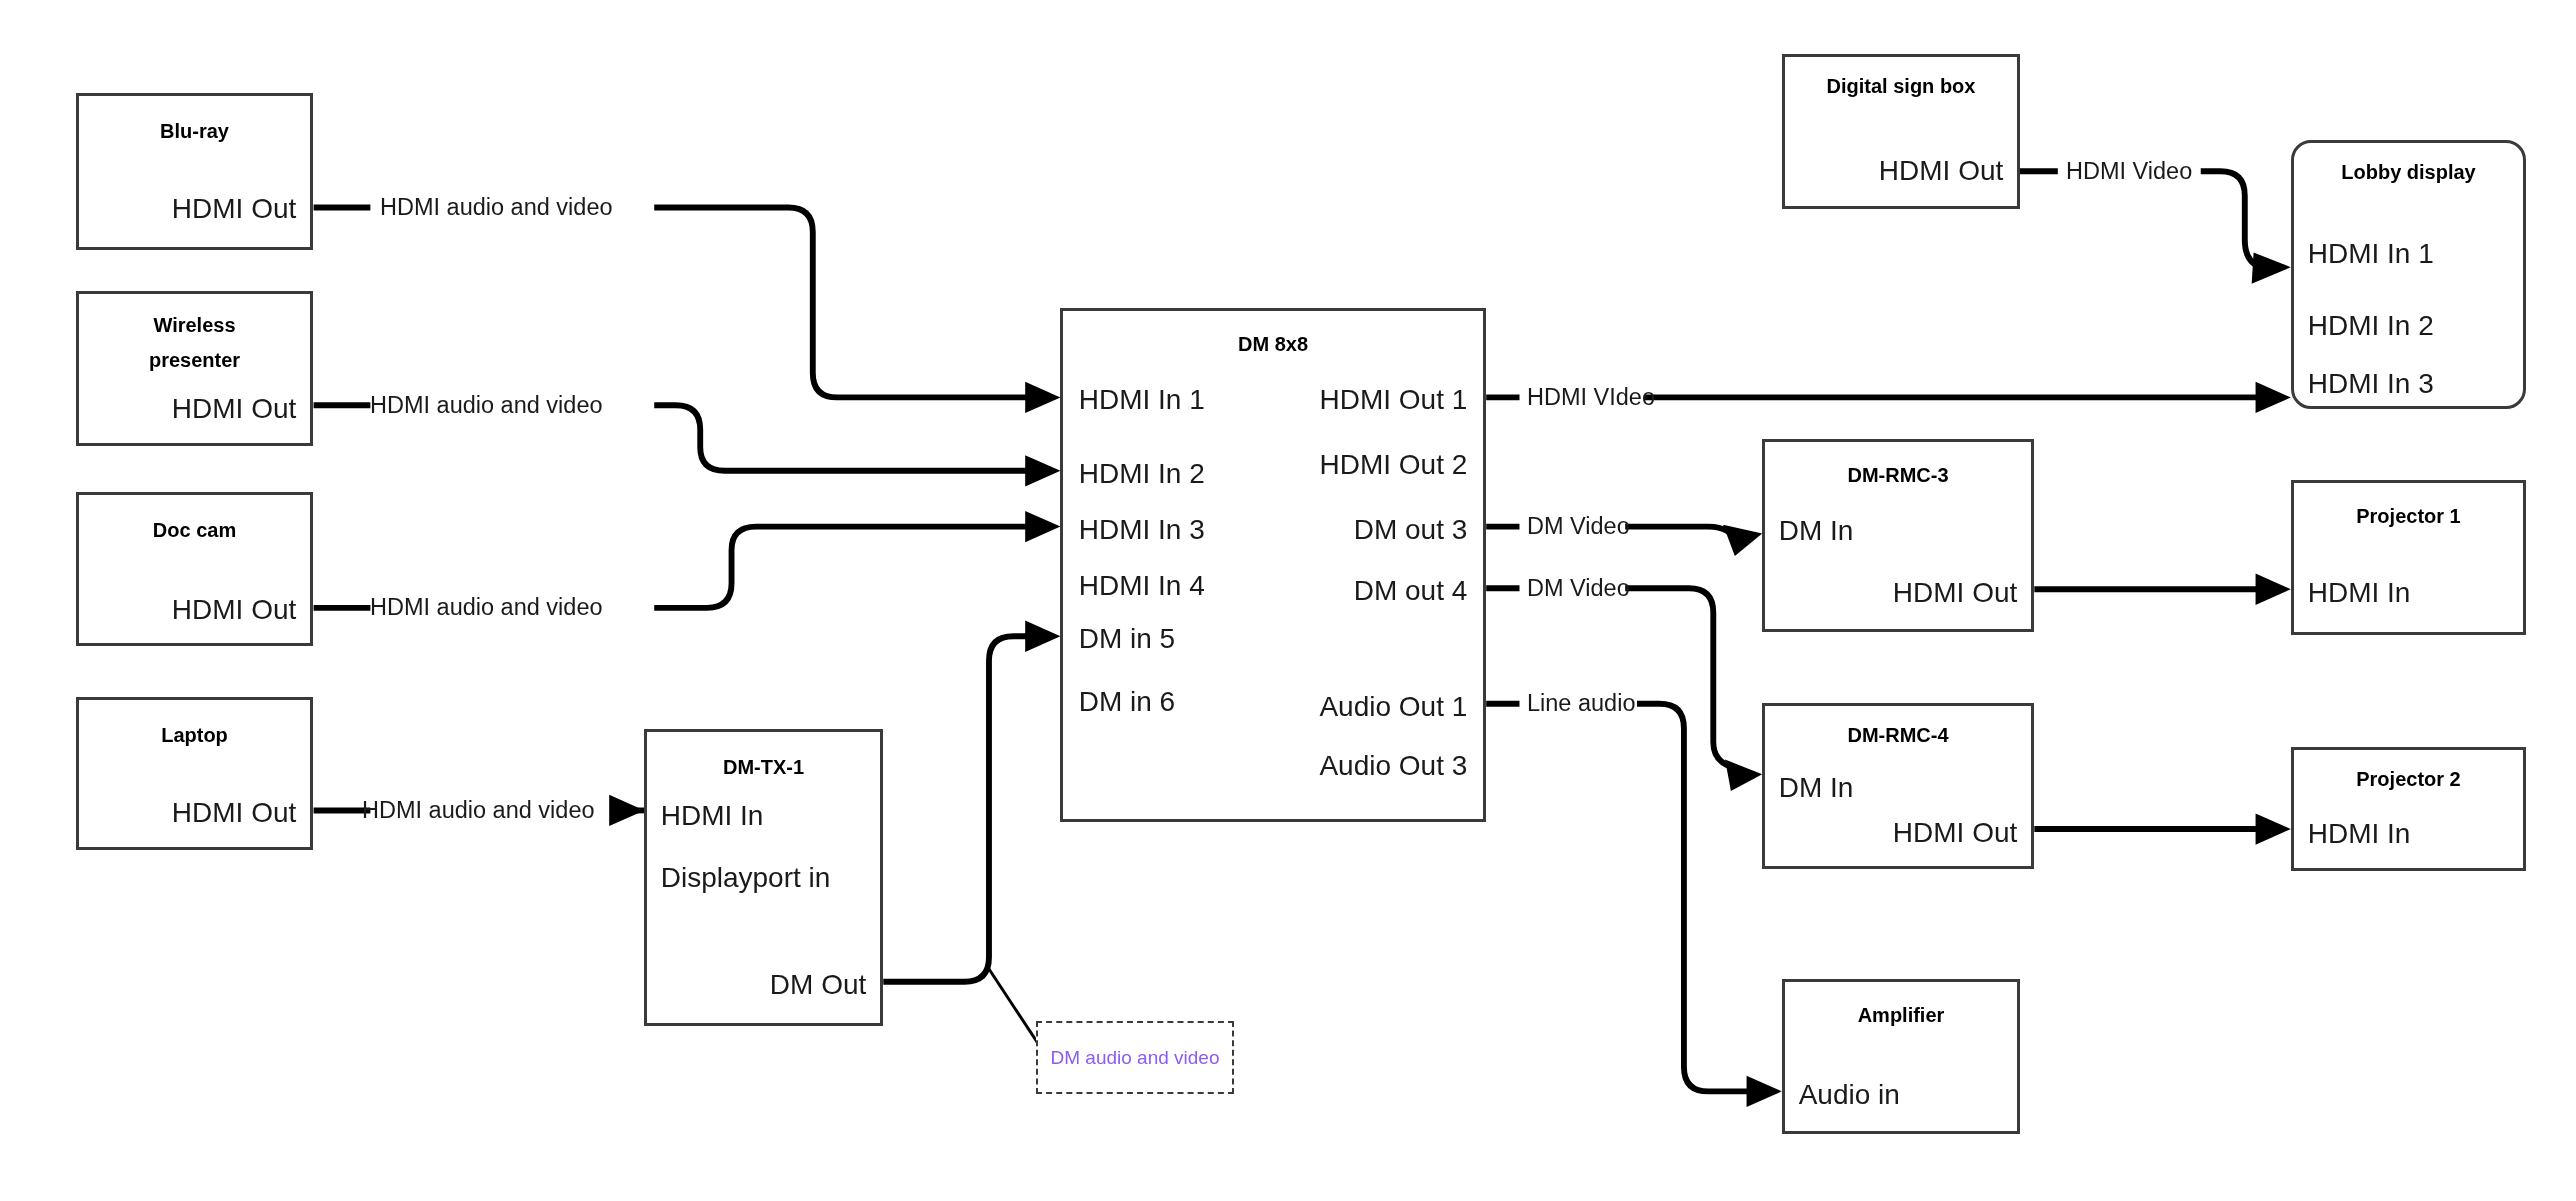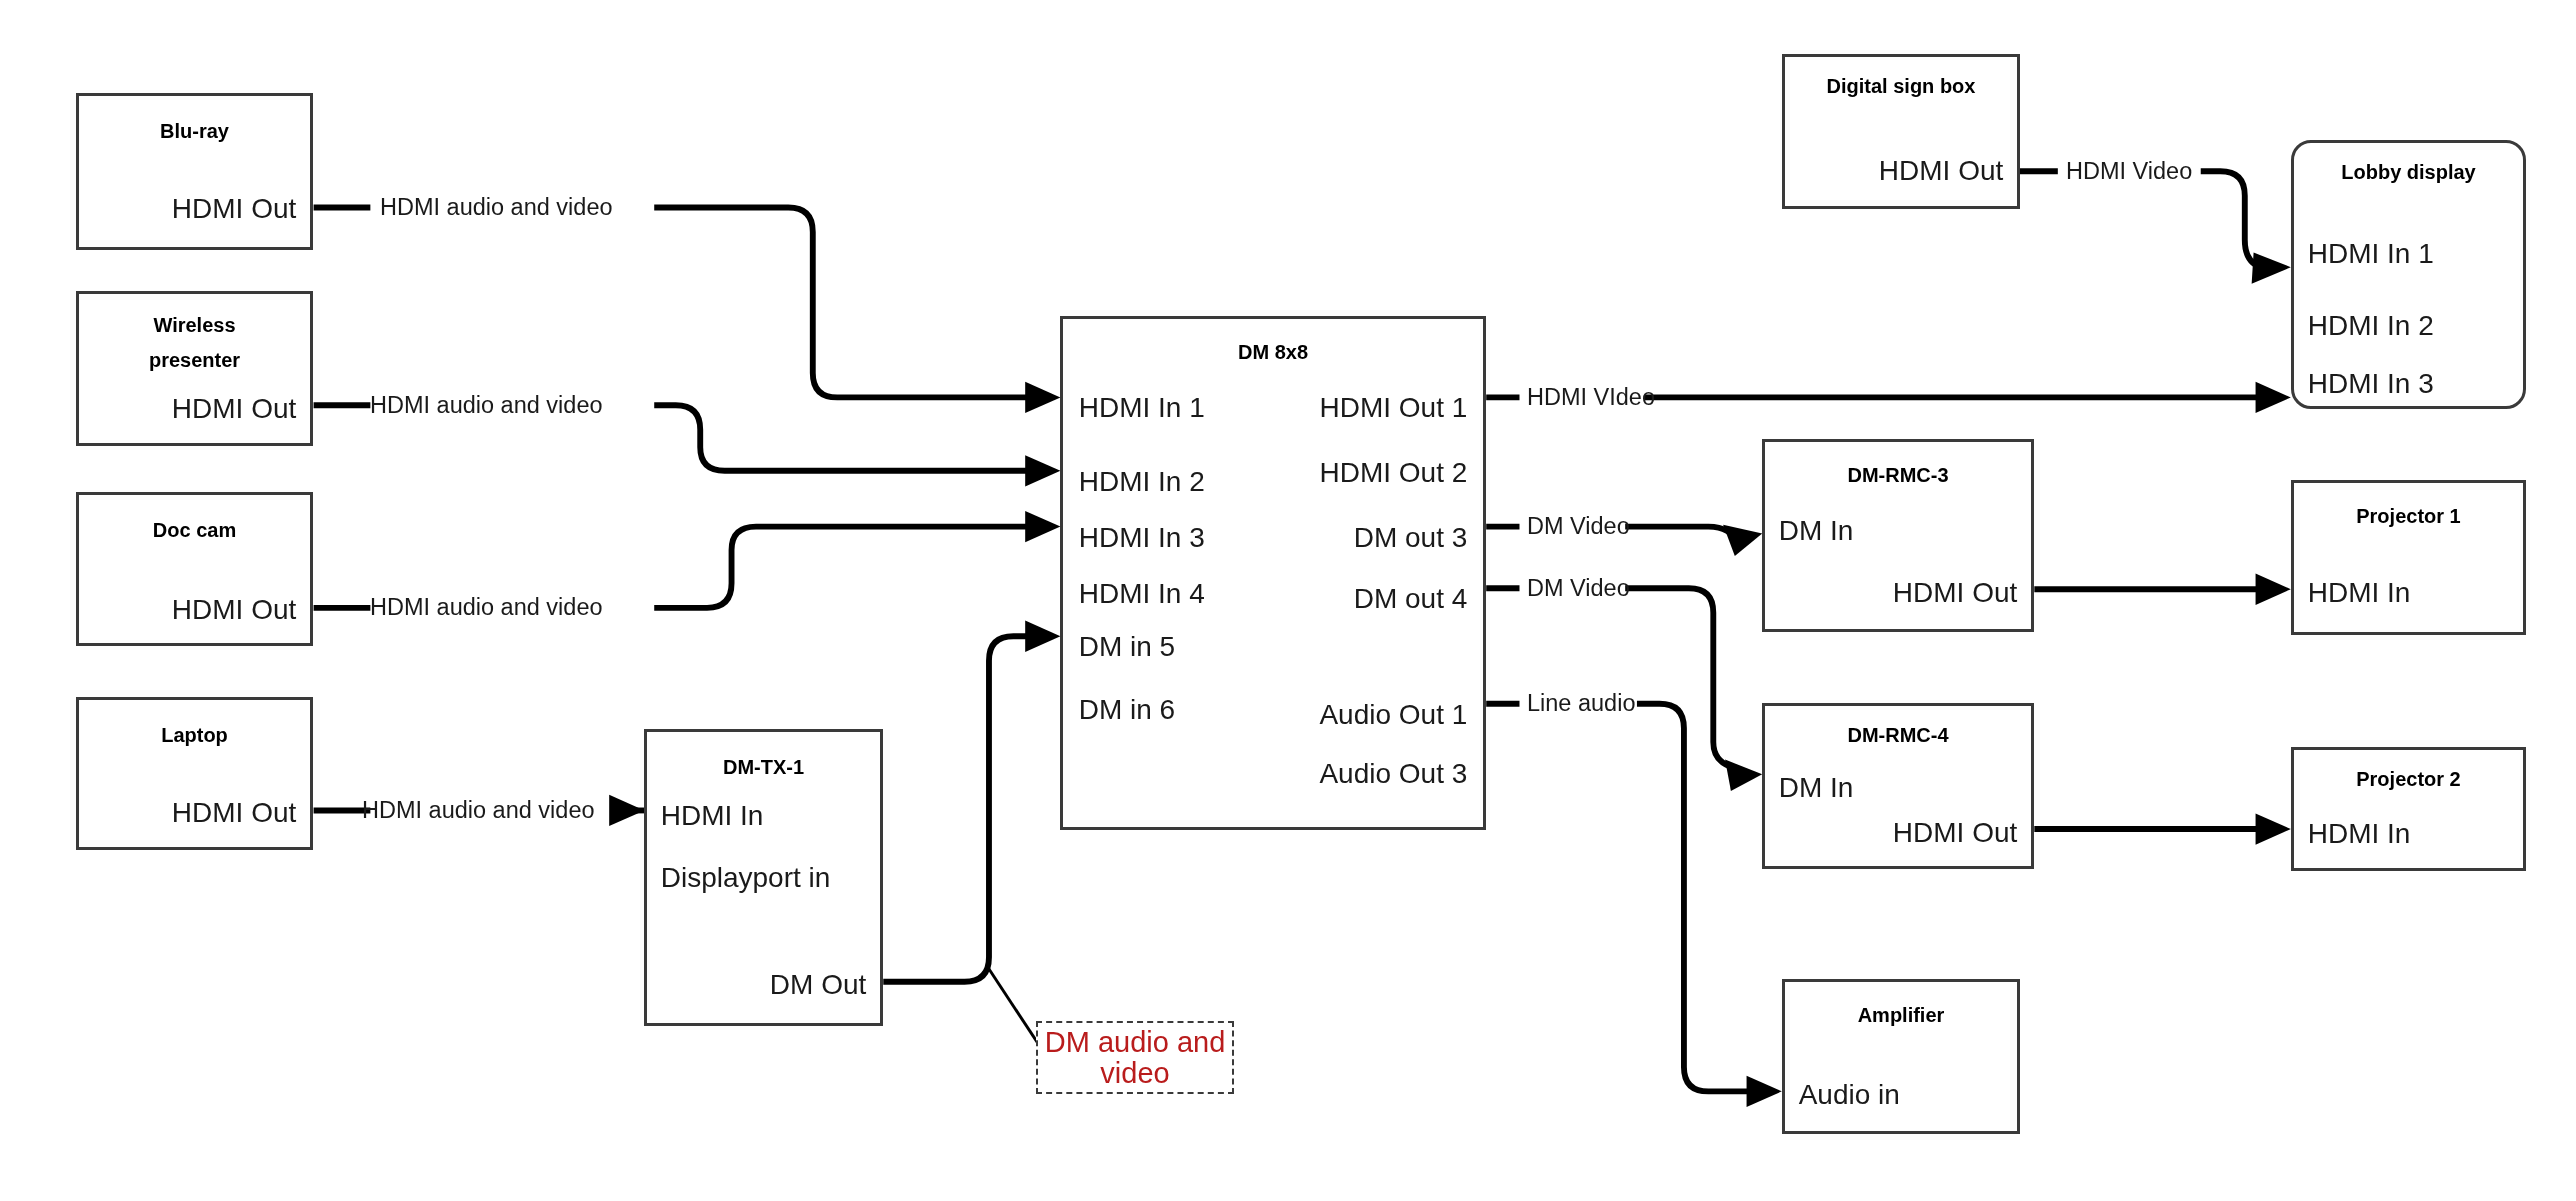--- a/index.html
+++ b/index.html
@@ -12,21 +12,21 @@
     font-weight:bold;font-size:20px;line-height:35px;color:#000;
   }
   .port{position:absolute;font-size:28px;line-height:33px;color:#1a1a1a;white-space:nowrap;}
   .port.r{text-align:right;}
   .port.l{text-align:left;}
 
   .edgelabel{position:absolute;font-size:23.5px;line-height:27.4px;color:#1a1a1a;white-space:nowrap;}
 
   .note{
     position:absolute;box-sizing:border-box;border:2.9px dashed #3a3a3a;background:#fff;
-    font-size:29px;line-height:31px;color:#b91c1c;text-align:center;
+    font-size:19px;line-height:31px;color:#8b5cf6;text-align:center;
     display:flex;align-items:center;justify-content:center;padding:3.9px 5.9px;
   }
 
   svg.wires{position:absolute;left:0;top:0;width:2576px;height:1201px;pointer-events:none;}
   svg.wires path,svg.wires line{fill:none;stroke:#000;}
   .thick{stroke-width:6;stroke-linecap:butt;}
   .thin{stroke-width:3;}
 </style>
 </head>
 <body>
@@ -103,21 +103,21 @@
     <div class="port r" style="right:13.7px;top:96px;">HDMI Out</div>
   </div>
 
   <div class="node" style="left:644px;top:729px;width:239px;height:297px;">
     <div class="title" style="top:17.6px;">DM-TX-1</div>
     <div class="port l" style="left:13.7px;top:67px;">HDMI In</div>
     <div class="port l" style="left:13.7px;top:129px;">Displayport in</div>
     <div class="port r" style="right:13.7px;top:236px;">DM Out</div>
   </div>
 
-  <div class="node" style="left:1060px;top:308px;width:426px;height:514px;margin-top:8px;">
+  <div class="node" style="left:1060px;top:308px;width:426px;height:514px;">
     <div class="title" style="top:15.7px;">DM 8x8</div>
 
     <div class="port l" style="left:15.7px;top:72px;">HDMI In 1</div>
     <div class="port l" style="left:15.7px;top:146px;">HDMI In 2</div>
     <div class="port l" style="left:15.7px;top:202px;">HDMI In 3</div>
     <div class="port l" style="left:15.7px;top:258px;">HDMI In 4</div>
     <div class="port l" style="left:15.7px;top:311px;">DM in 5</div>
     <div class="port l" style="left:15.7px;top:374px;">DM in 6</div>
 
     <div class="port r" style="right:15.7px;top:72px;">HDMI Out 1</div>

